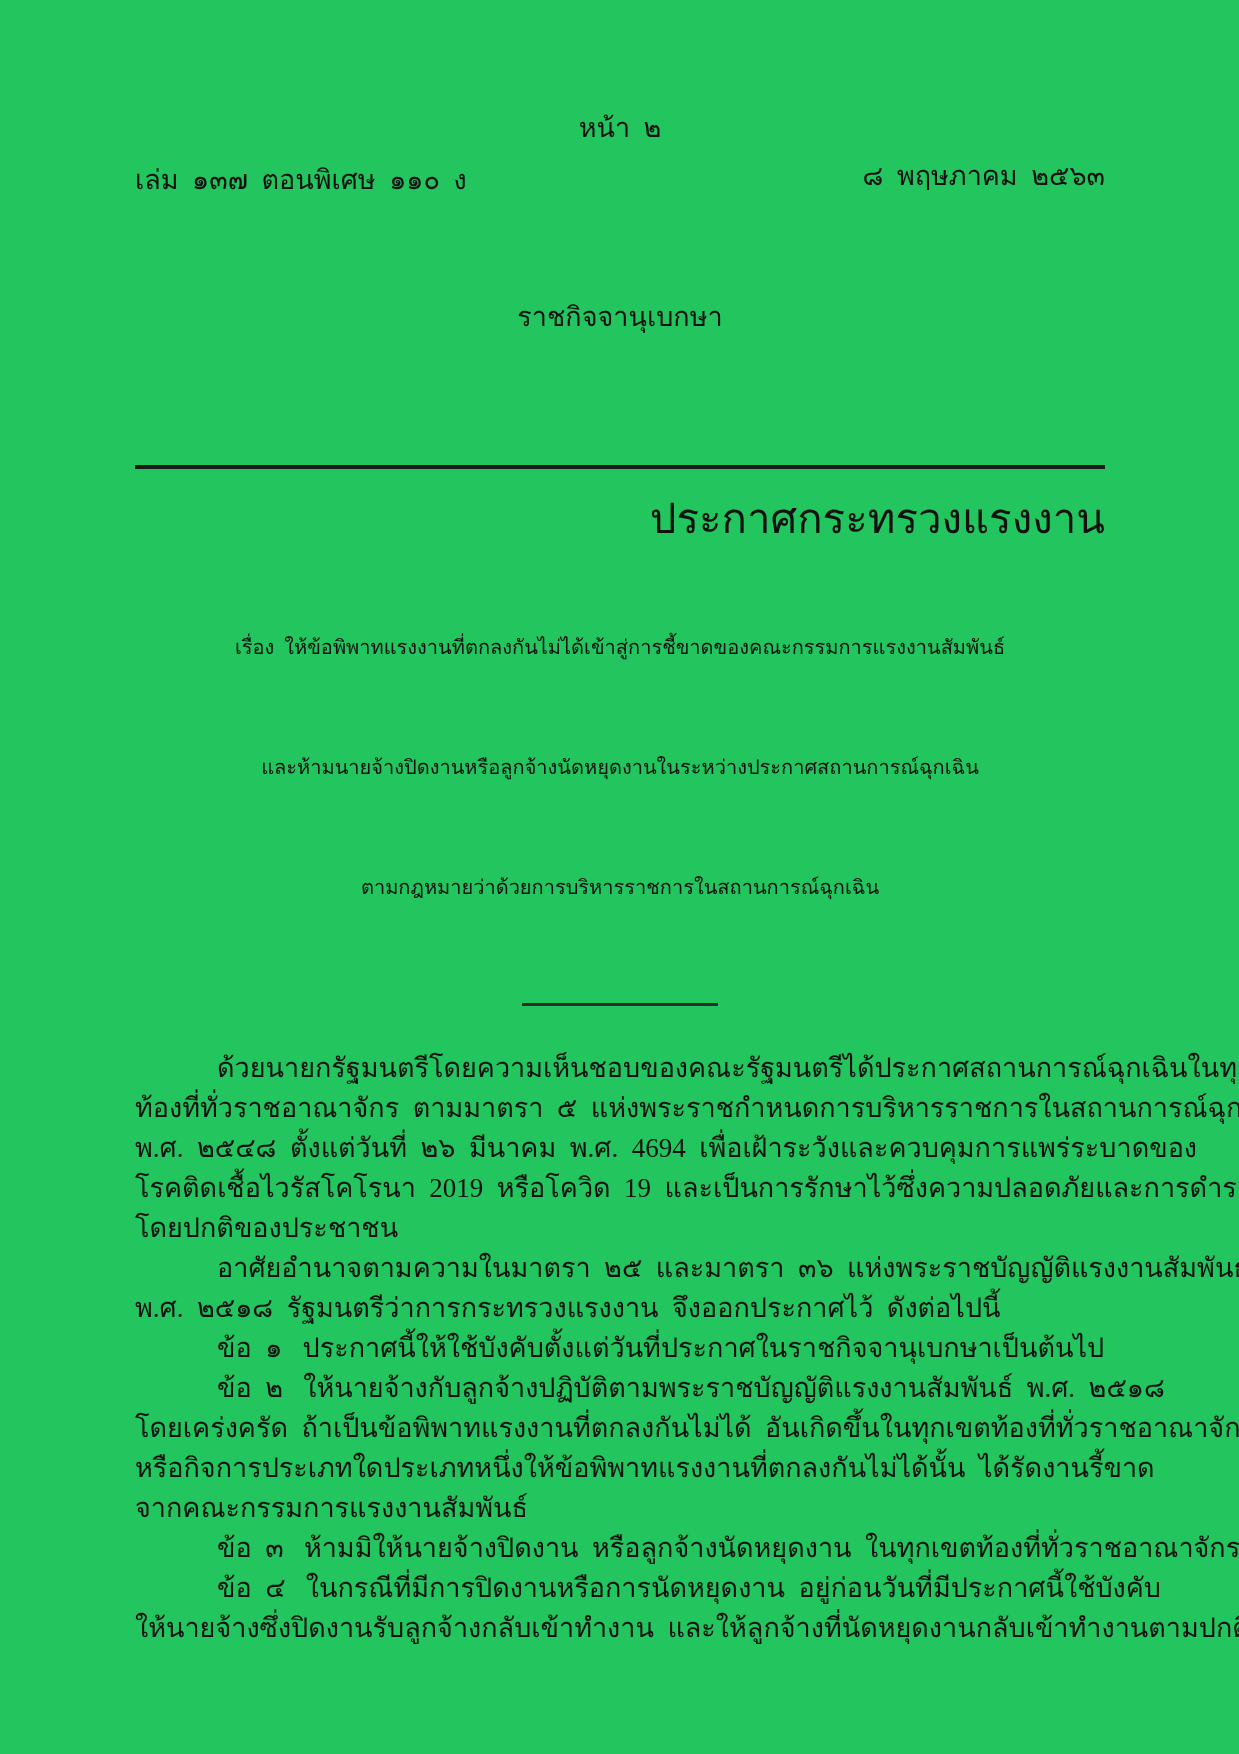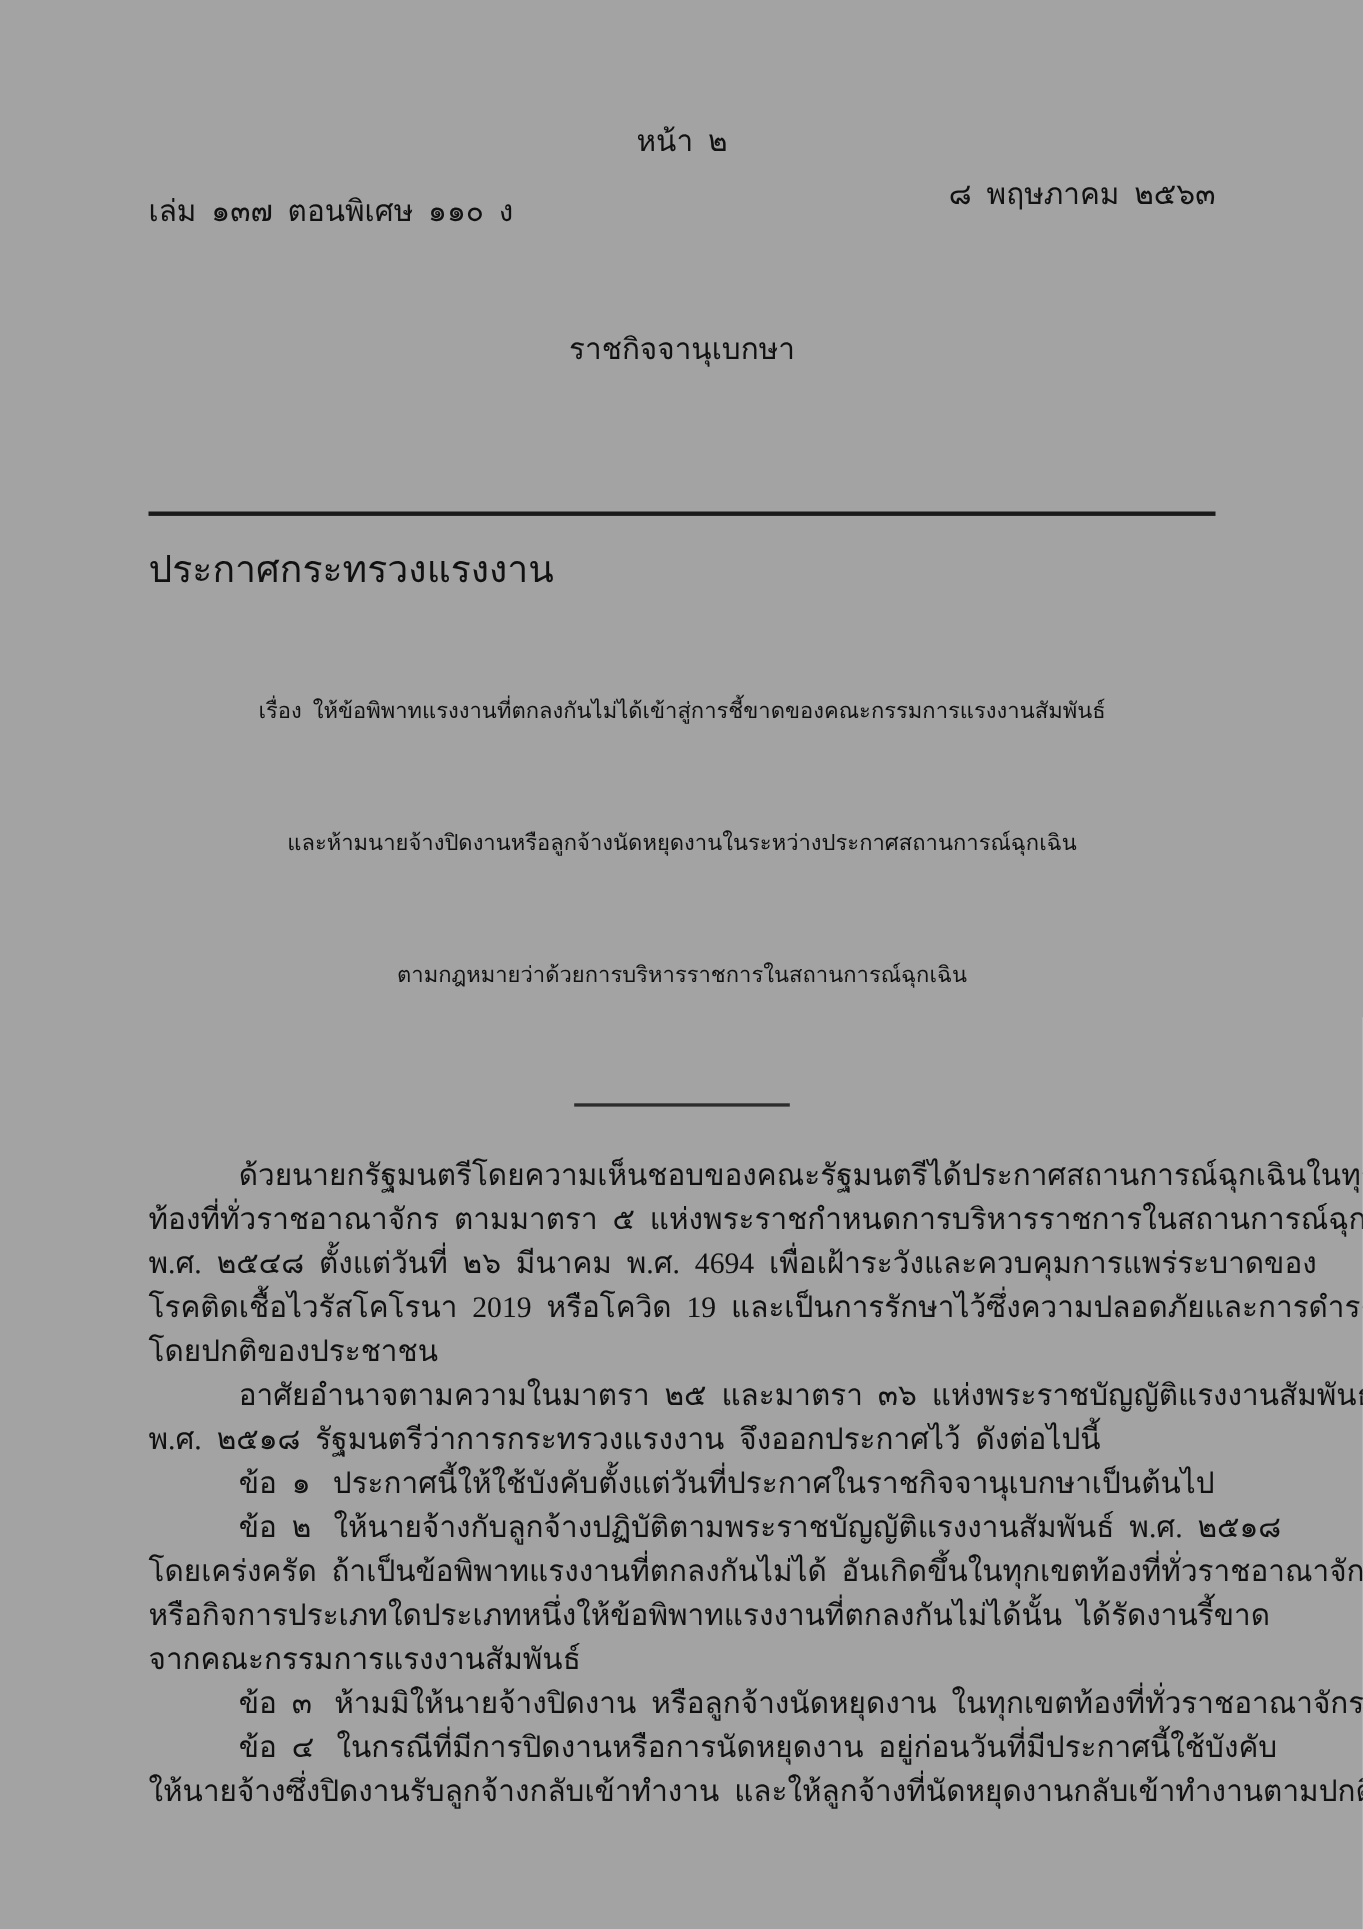--- a/index.html
+++ b/index.html
@@ -4,21 +4,21 @@
 <style>
   html, body {
     margin: 0;
     padding: 0;
     background: #ffffff;
   }
   .page {
     position: relative;
     width: 1239px;
     height: 1754px;
-    background: #a3a3a3;
+    background: #22c55e;
     color: #111111;
     font-family: "Liberation Serif", "DejaVu Serif", serif;
     overflow: hidden;
     box-sizing: border-box;
   }
   .content {
     padding: 108px 134px 0 135px;
   }
   .page-num {
     font-size: 27px;
@@ -29,42 +29,42 @@
   .header-row {
     position: relative;
     font-size: 27px;
     line-height: 40px;
     margin-top: 8px;
     white-space: pre;
   }
   .header-left {
     position: absolute;
     left: 0;
-    top: 16px;
+    top: 4px;
   }
   .header-center {
     display: block;
     text-align: center;
     margin-top: 21px;
   }
   .header-right {
     position: absolute;
     right: 0;
     top: 0;
   }
   .rule {
     height: 4px;
     background: #1a1a1a;
     margin-top: 8px;
   }
   .doc-title {
-    font-size: 34px;
+    font-size: 42px;
     line-height: 48px;
     font-weight: normal;
-    text-align: left;
+    text-align: right;
     margin: 26px 0 0 0;
   }
   .subject {
     text-align: center;
     font-size: 20px;
     line-height: 40px;
     margin-top: 4px;
     white-space: pre;
   }
   .short-rule {

